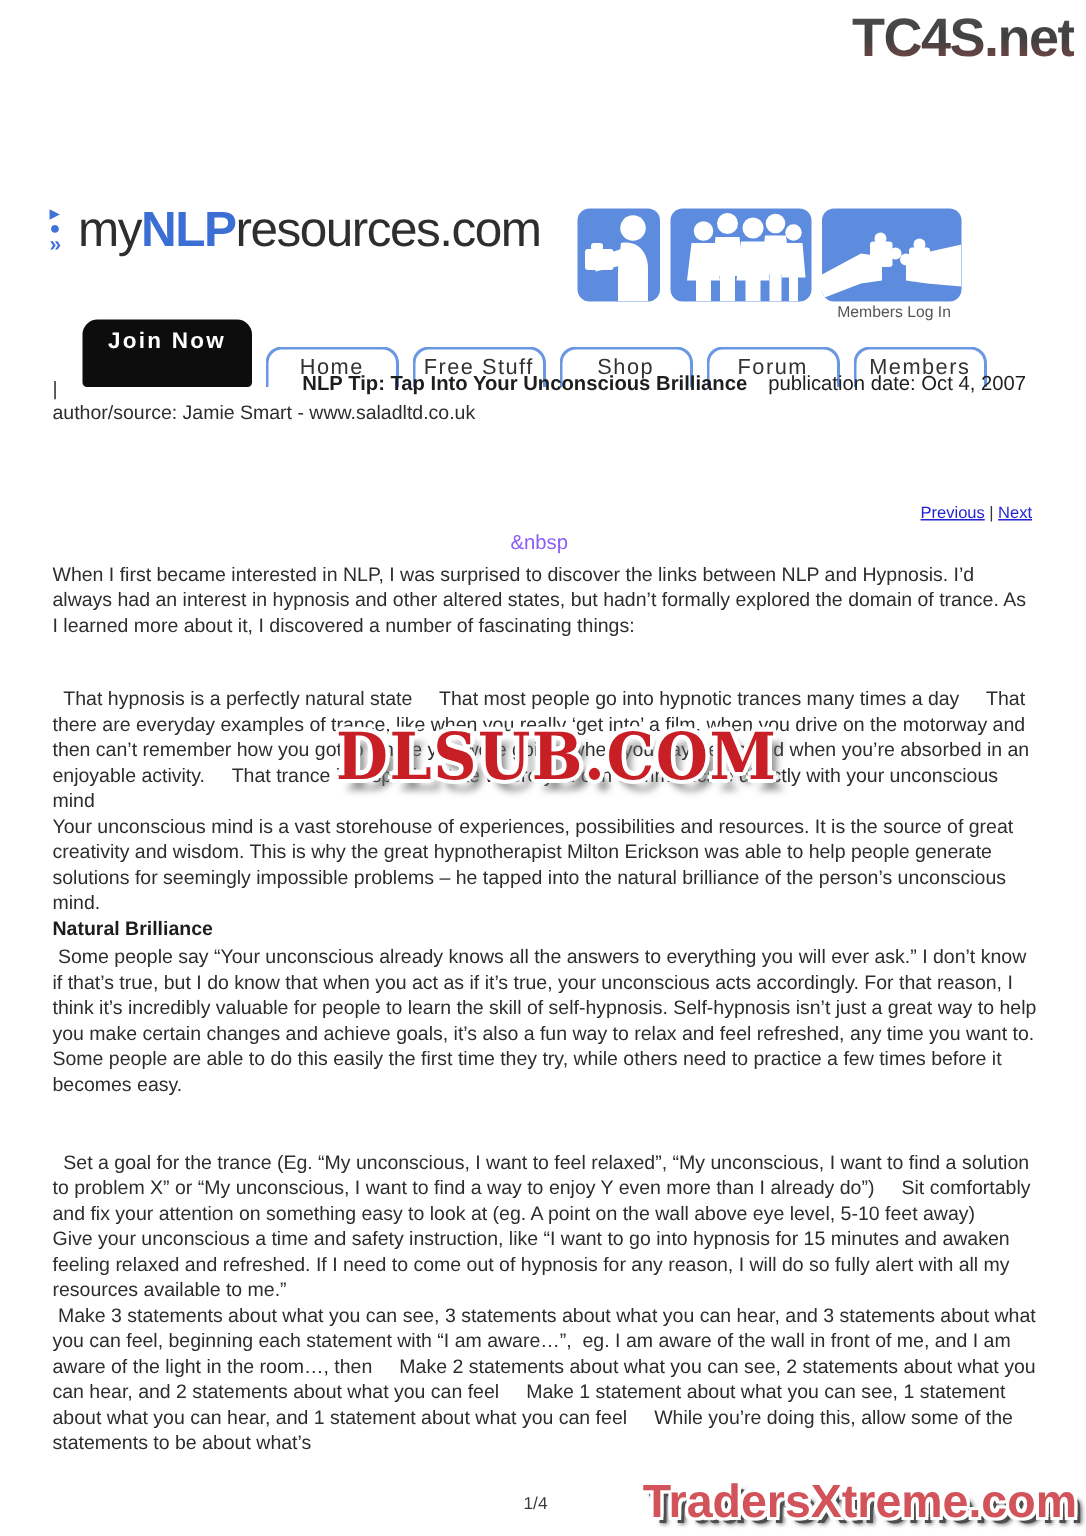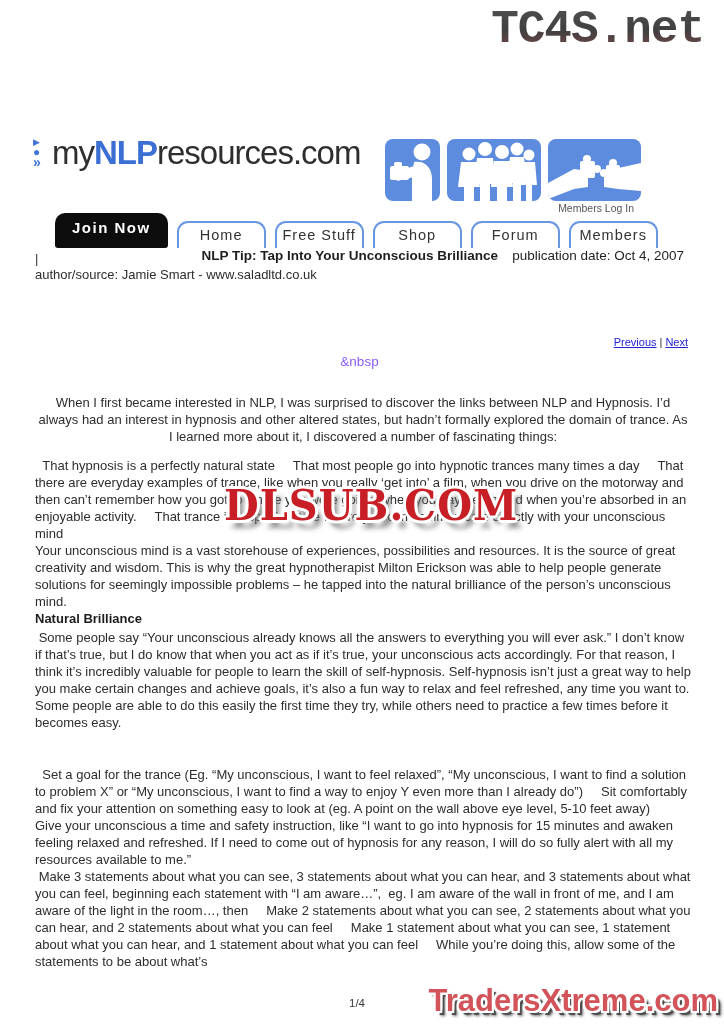--- a/index.html
+++ b/index.html
@@ -2,24 +2,24 @@
 <html><head>
 <meta charset="utf-8">
 <style>
   html,body{margin:0;padding:0;}
   body{
     width:724px;height:1024px;position:relative;background:#ffffff;
     font-family:"Liberation Sans", sans-serif;overflow:hidden;
   }
   
   .tc4s{
-    position:absolute;top:4px;right:20px;
-    font-size:46px;font-weight:bold;letter-spacing:-1px;
+    position:absolute;top:4px;right:8px;
+    font-size:36px;font-weight:bold;letter-spacing:-1px;
     background:linear-gradient(180deg,#4c4c4c 15%,#404040 50%,#6e4545 85%,#7e5252 100%);
-    -webkit-background-clip:text;background-clip:text;color:transparent;font-family:Liberation Mono, monospace;
+    -webkit-background-clip:text;background-clip:text;color:transparent;
   }
   
   .header-logo{position:absolute;top:134px;left:33px;}
   .logo-row{display:flex;align-items:center;}
   .logo-icon{width:17px;display:flex;flex-direction:column;align-items:flex-start;color:#3f74d6;margin-right:2px;}
   .logo-icon .tri{font-size:9px;line-height:9px;}
   .logo-icon .dot{font-size:12px;line-height:10px;}
   .logo-icon .ff{font-size:14px;line-height:11px;font-weight:bold;}
   .logo-text{font-size:33px;color:#2e2e2e;letter-spacing:-1px;white-space:nowrap;}
   .logo-text .nlp{color:#3b6fd4;font-weight:bold;}
@@ -28,37 +28,37 @@
   .tag-item:last-child::after{content:"";}
   
   .tiles{position:absolute;top:139px;left:385px;display:flex;gap:7px;}
   .tile{background:#5d8cdf;border-radius:8px;height:62px;overflow:hidden;}
   .tile svg{display:block;}
   .t1{width:55px;} .t2{width:94px;} .t3{width:93px;}
   .members{position:absolute;top:202px;left:385px;width:249px;text-align:right;font-size:10.5px;color:#555;}
   
   .tabs{position:absolute;top:213px;left:55px;display:flex;gap:9px;align-items:flex-end;}
   .join{background:#0d0d0d;color:#fff;font-weight:bold;font-size:15px;letter-spacing:1.5px;
-        border-radius:10px 10px 3px 3px;height:35px;line-height:29px;padding:0 17px;cursor:pointer;}
+        border-radius:10px 10px 3px 3px;height:45px;line-height:29px;padding:0 17px;cursor:pointer;}
   .tab{border:2px solid #6a97e2;border-bottom:none;border-radius:11px 11px 0 0;background:#fff;
        font-size:14.5px;color:#333;letter-spacing:1px;width:89px;height:27px;line-height:25px;
        text-align:center;box-sizing:border-box;cursor:pointer;}
   
   .title-row{position:absolute;top:233px;left:35px;width:649px;text-align:right;font-size:13.5px;color:#1e1e1e;white-space:nowrap;margin-top:15px;}
   .title-bold{font-weight:bold;}
   .pub-date{margin-left:14px;}
   .pipe{position:absolute;top:251px;left:35px;font-size:13px;color:#333;}
   .author{position:absolute;top:267px;left:35px;font-size:13px;color:#2d2d2d;}
   .prevnext{position:absolute;top:336px;left:39px;width:649px;text-align:right;font-size:11px;color:#333;}
   .prevnext a{color:#2323d4;text-decoration:underline;cursor:pointer;}
   .pn-div{margin:0 3px;}
   .nbsp-row{position:absolute;top:354px;left:35px;width:649px;text-align:center;font-size:13.5px;color:#8b5cf6;}
   
   .para{position:absolute;left:35px;width:656px;font-size:13px;line-height:17px;color:#2d2d2d;white-space:pre-wrap;}
-  .p1{top:394px;text-align:center;} .p2{top:457px;} .p3{top:629px;} .p4{top:766px;}
+  .p1{top:374px;} .p2{top:457px;} .p3{top:629px;} .p4{top:766px;}
   .sec-heading{position:absolute;top:611px;left:35px;font-size:13px;font-weight:bold;color:#1d1d1d;}
   
   .dlsub{
     position:absolute;top:481px;left:224px;
     font-family:"DejaVu Serif", serif;font-weight:bold;font-size:40px;letter-spacing:1px;
     color:#c81f26;transform:scaleY(1.08);
     text-shadow:
       -3px 0 0 #fff,3px 0 0 #fff,0 -3px 0 #fff,0 3px 0 #fff,
       -2px -2px 0 #fff,2px -2px 0 #fff,-2px 2px 0 #fff,2px 2px 0 #fff,
       6px 7px 5px rgba(110,110,110,.75);

